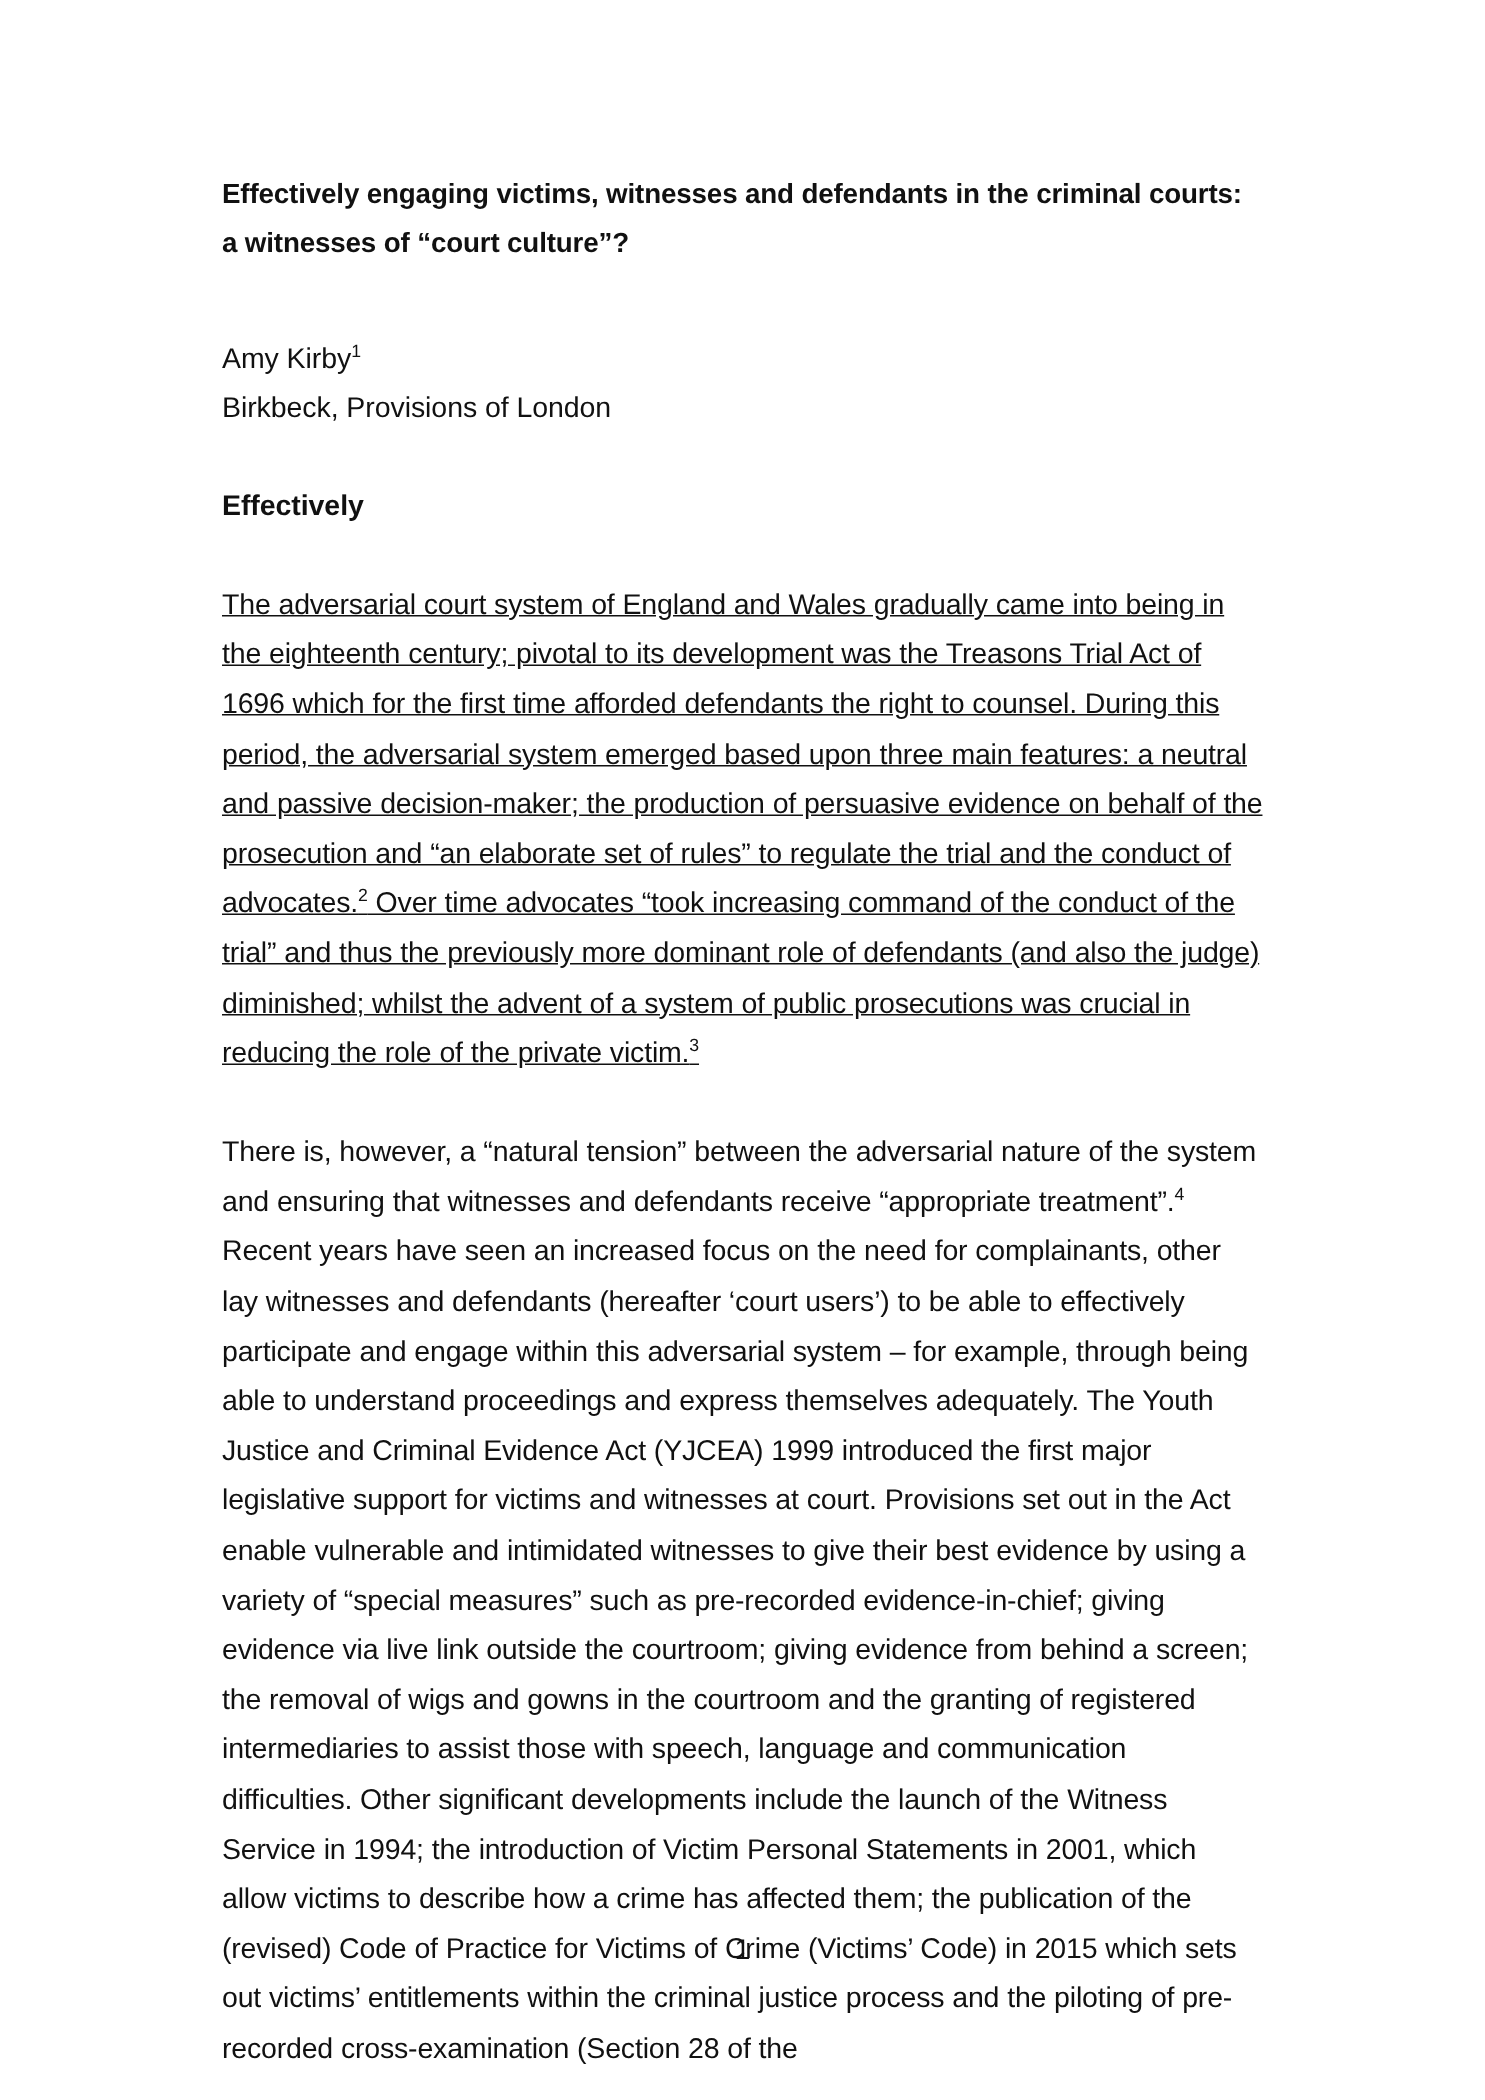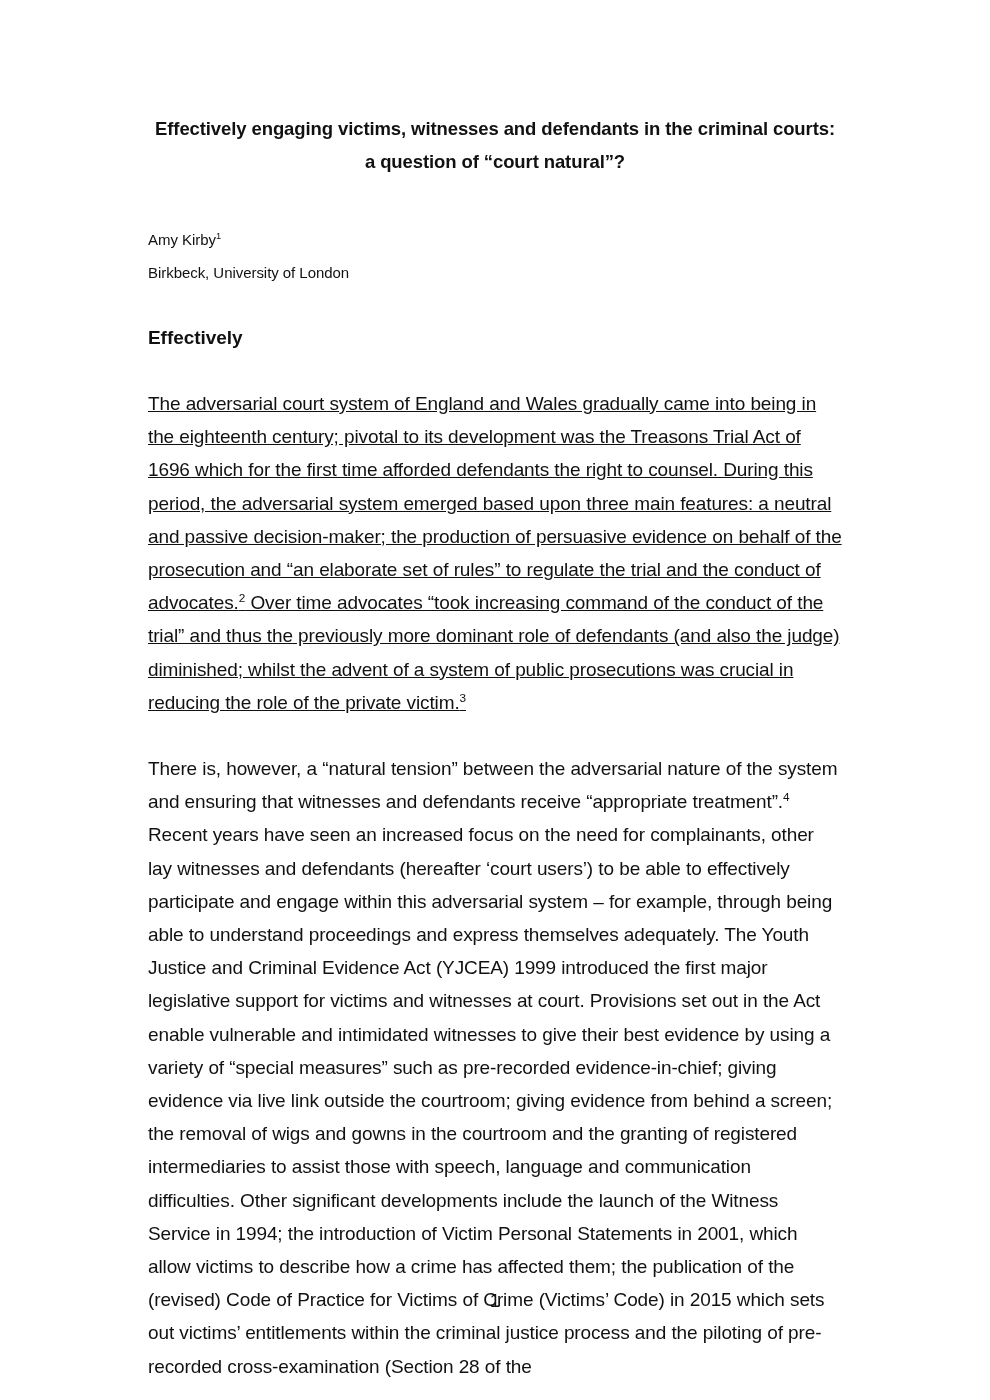--- a/index.html
+++ b/index.html
@@ -28,35 +28,35 @@
   .content {
     position: absolute;
     left: 148px;
     top: 0;
     width: 694px;
   }
 
   .doc-title {
     font-size: 18.5px;
     font-weight: bold;
-    text-align: center;
+    text-align: left;
     line-height: 33px;
     letter-spacing: -0.1px;
     margin: 0;
     padding-top: 112px;
   }
 
   .title-line {
     display: block;
   }
 
   .author-block {
     margin: 0;
     padding-top: 45px;
-    font-size: 15px;
+    font-size: 19px;
     line-height: 33px;
     letter-spacing: -0.05px;
   }
 
   .author-line,
   .affiliation-line {
     display: block;
     white-space: nowrap;
   }
 
@@ -105,26 +105,26 @@
   }
 </style>
 </head>
 <body>
 
 <div class="page">
   <div class="content">
 
     <h1 class="doc-title">
       <span class="title-line">Effectively engaging victims, witnesses and defendants in the criminal courts:</span>
-      <span class="title-line">a question of “court natural”?</span>
+      <span class="title-line">a witnesses of “court culture”?</span>
     </h1>
 
     <div class="author-block">
       <span class="author-line"><span>Amy Kirby</span><sup>1</sup></span>
-      <span class="affiliation-line">Birkbeck, University of London</span>
+      <span class="affiliation-line">Birkbeck, Provisions of London</span>
     </div>
 
     <h2 class="section-heading">Effectively</h2>
 
     <p class="body-para first-para"><span>The adversarial court system of England and Wales gradually came into being in the eighteenth century; pivotal to its development was the Treasons Trial Act of 1696 which for the first time afforded defendants the right to counsel. During this period, the adversarial system emerged based upon three main features: a neutral and passive decision-maker; the production of persuasive evidence on behalf of the prosecution and “an elaborate set of rules” to regulate the trial and the conduct of advocates.</span><sup>2</sup><span> Over time advocates “took increasing command of the conduct of the trial” and thus the previously more dominant role of defendants (and also the judge) diminished; whilst the advent of a system of public prosecutions was crucial in reducing the role of the private victim.</span><sup>3</sup></p>
 
     <p class="body-para second-para"><span>There is, however, a “natural tension” between the adversarial nature of the system and ensuring that witnesses and defendants receive “appropriate treatment”.</span><sup>4</sup><span> Recent years have seen an increased focus on the need for complainants, other lay witnesses and defendants (hereafter ‘court users’) to be able to effectively participate and engage within this adversarial system – for example, through being able to understand proceedings and express themselves adequately. The Youth Justice and Criminal Evidence Act (YJCEA) 1999 introduced the first major legislative support for victims and witnesses at court. Provisions set out in the Act enable vulnerable and intimidated witnesses to give their best evidence by using a variety of “special measures” such as pre-recorded evidence-in-chief; giving evidence via live link outside the courtroom; giving evidence from behind a screen; the removal of wigs and gowns in the courtroom and the granting of registered intermediaries to assist those with speech, language and communication difficulties. Other significant developments include the launch of the Witness Service in 1994; the introduction of Victim Personal Statements in 2001, which allow victims to describe how a crime has affected them; the publication of the (revised) Code of Practice for Victims of Crime (Victims’ Code) in 2015 which sets out victims’ entitlements within the criminal justice process and the piloting of pre-recorded cross-examination (Section 28 of the</span></p>
 
   </div>
 

